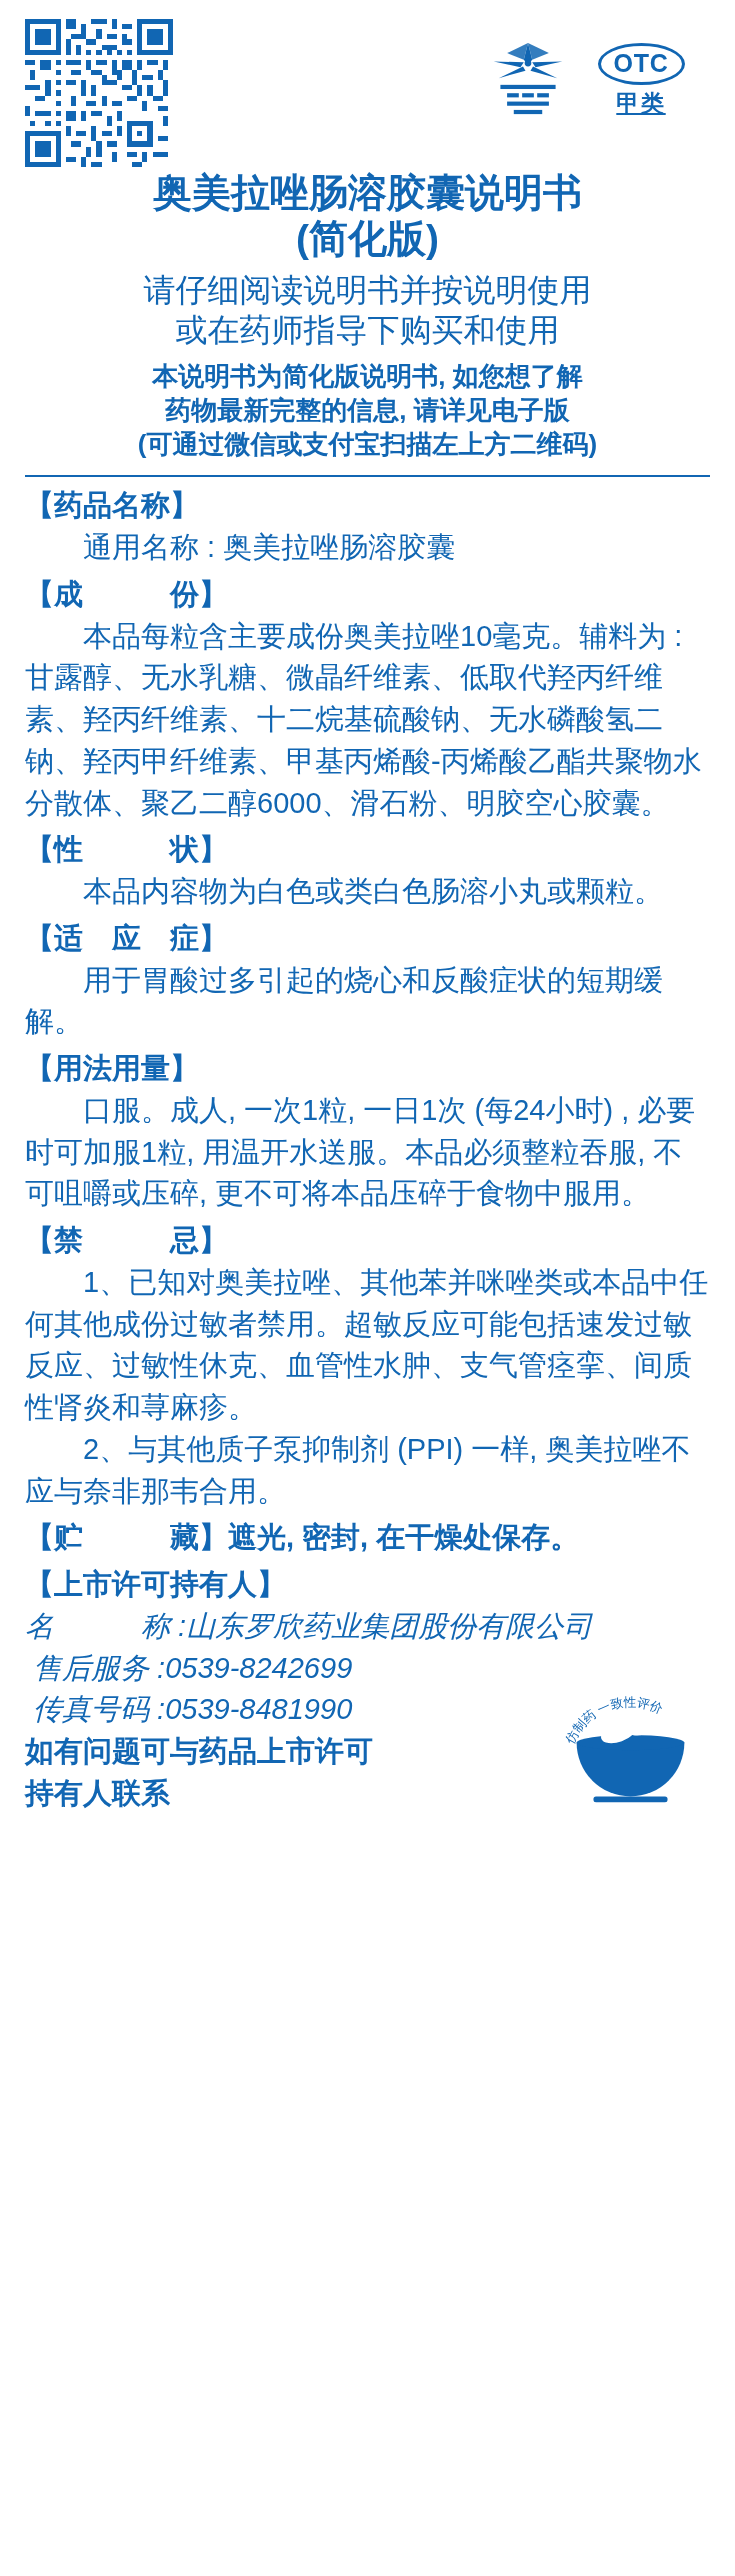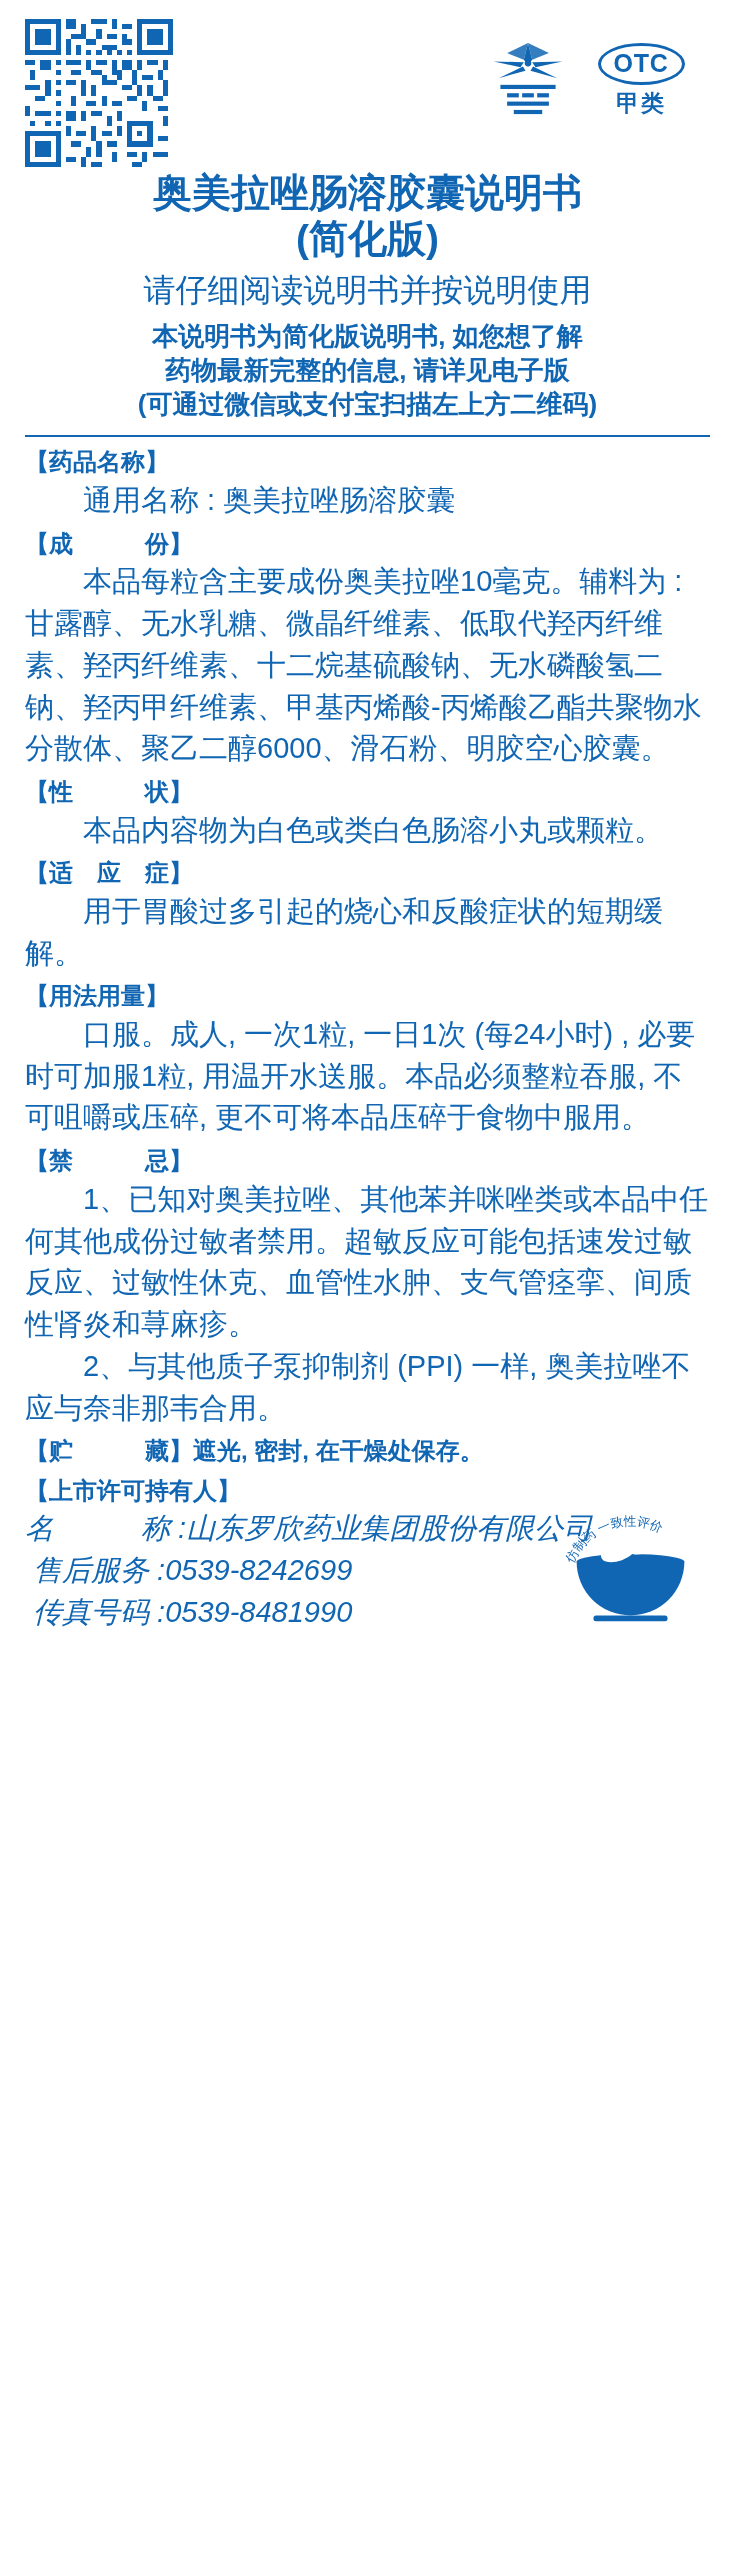--- a/index.html
+++ b/index.html
@@ -66,20 +66,21 @@
     font-size: 25px;
     font-weight: bold;
     letter-spacing: 0.8px;
     color: #1166b3;
   }
   .otc-sub {
     font-size: 23px;
     font-weight: bold;
     margin-top: 3.4px;
     letter-spacing: 1.7px;
+    text-decoration: underline;
   }
 
   
   .title {
     text-align: center;
     font-size: 39px;
     font-weight: bold;
     line-height: 1.18;
     margin-top: 3.4px;
     letter-spacing: 0px;
@@ -105,21 +106,21 @@
     margin: 13.4px 0 8.4px 0;
   }
 
   
   .content {
     font-size: 29px;
     line-height: 1.44;
   }
   .sec-head {
     font-weight: bold;
-    font-size: 24px;
+    font-size: 29px;
     margin-top: 5px;
   }
   .sec-head .inline-val {
     font-weight: bold;
   }
   .para {
     text-indent: 2em;
     margin: 0;
   }
   .kv {
@@ -325,20 +326,21 @@
     </div>
   </div>
 
   <div class="title">
     <span>奥美拉唑肠溶胶囊说明书</span>
     <span class="line2">(简化版)</span>
   </div>
 
   <div class="subtitle">
     <div>请仔细阅读说明书并按说明使用</div>
+    <div>或在药师指导下购买和使用</div>
   </div>
 
   <div class="notice">
     <span class="nline">本说明书为简化版说明书, 如您想了解</span>
     <span class="nline">药物最新完整的信息, 请详见电子版</span>
     <span class="nline">(可通过微信或支付宝扫描左上方二维码)</span>
   </div>
 
   <hr class="hr">
 
@@ -391,18 +393,22 @@
       <div class="footer-lines">
         <p class="kv">
           <span class="k">名　　　称 :</span><span>山东罗欣药业集团股份有限公司</span>
         </p>
         <p class="kv">
           &nbsp;<span class="k">售后服务 :</span><span>0539-8242699</span>
         </p>
         <p class="kv">
           &nbsp;<span class="k">传真号码 :</span><span>0539-8481990</span>
         </p>
+        <div class="footer-bold">
+          <div>如有问题可与药品上市许可</div>
+          <div>持有人联系</div>
+        </div>
       </div>
     </div>
 
   </div>
 </div>
 
 
 </body></html>

